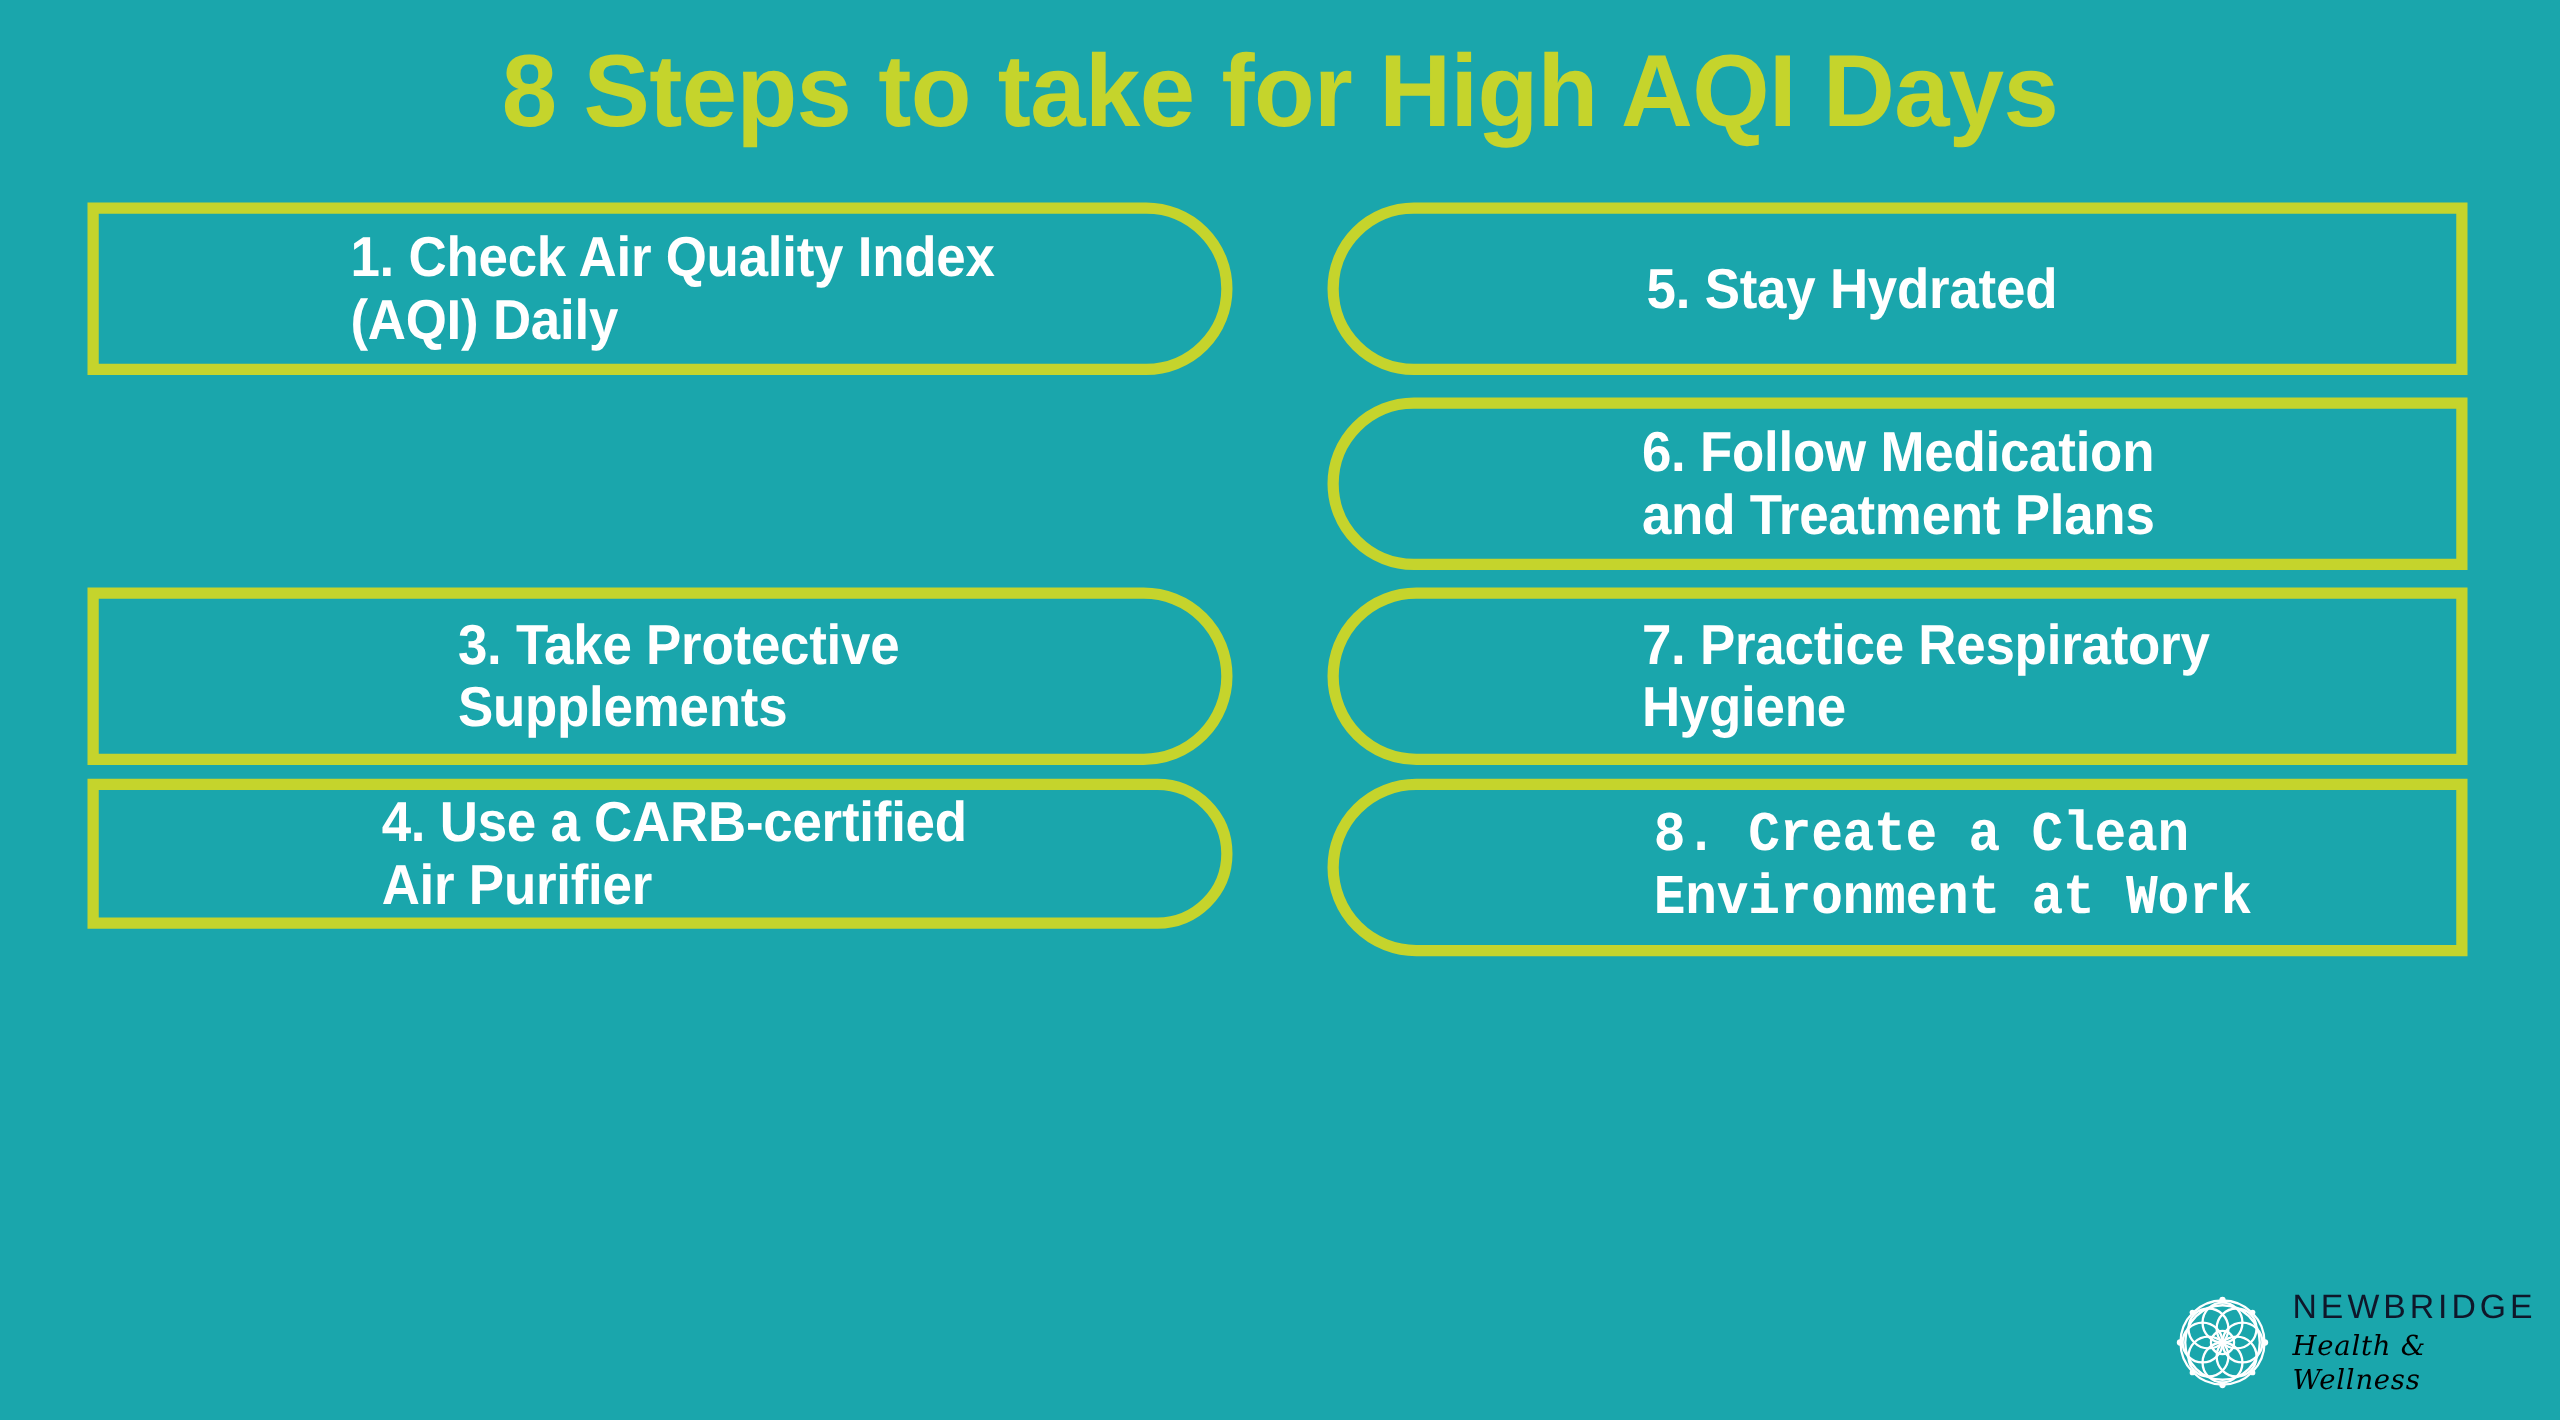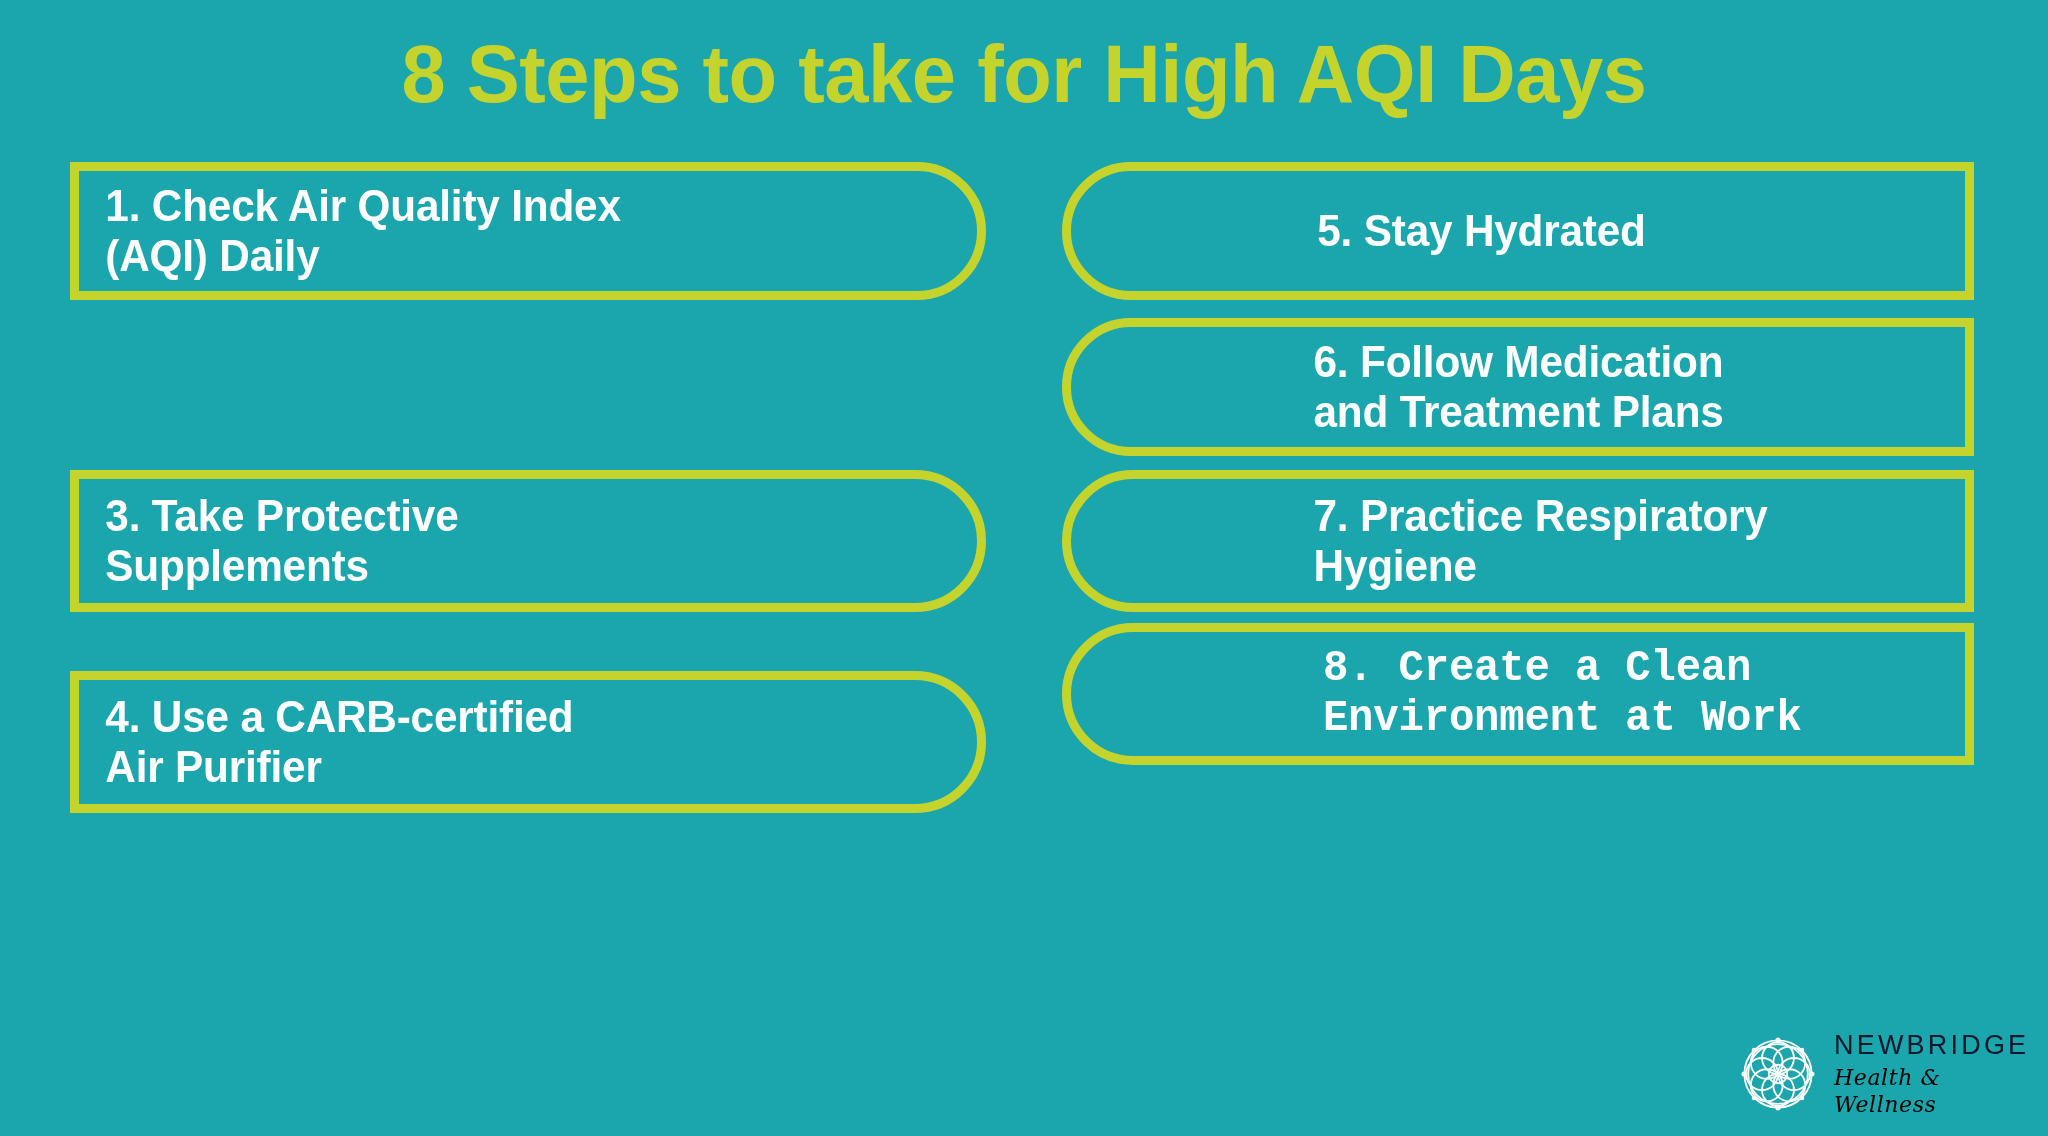--- a/index.html
+++ b/index.html
@@ -56,21 +56,22 @@
     border: 9px solid #c5d42c;
     background: transparent;
     display: flex;
     align-items: center;
   }
 
   .card-left {
     left: 70px;
     width: 916px;
     border-radius: 0 999px 999px 0;
-    justify-content: flex-start;
+    justify-content: center;
+    padding-left: 28px;
   }
 
   .card-right {
     left: 1062px;
     width: 912px;
     border-radius: 999px 0 0 999px;
     justify-content: flex-start;
   }
 
   .card-text {
@@ -92,21 +93,21 @@
   .card-right .card-text {
     padding-left: 240px;
     text-align: left;
     transform-origin: 0% 50%;
   }
 
   
   #card-1 { top: 162px;  height: 138px; }
   #card-2 { top: 318px;  height: 138px; }
   #card-3 { top: 470px;  height: 142px; }
-  #card-4 { top: 623px;  height: 142px; margin-top: 48px; }
+  #card-4 { top: 623px;  height: 120px; }
 
   #card-5 { top: 162px;  height: 138px; }
   #card-6 { top: 318px;  height: 138px; }
   #card-7 { top: 470px;  height: 142px; }
   #card-8 { top: 623px;  height: 142px; font-family: Liberation Mono, monospace; }
 
   
   #card-5 .card-text { padding-left: 262px; }
   #card-6 .card-text { padding-left: 258px; }
   #card-7 .card-text { padding-left: 258px; }

